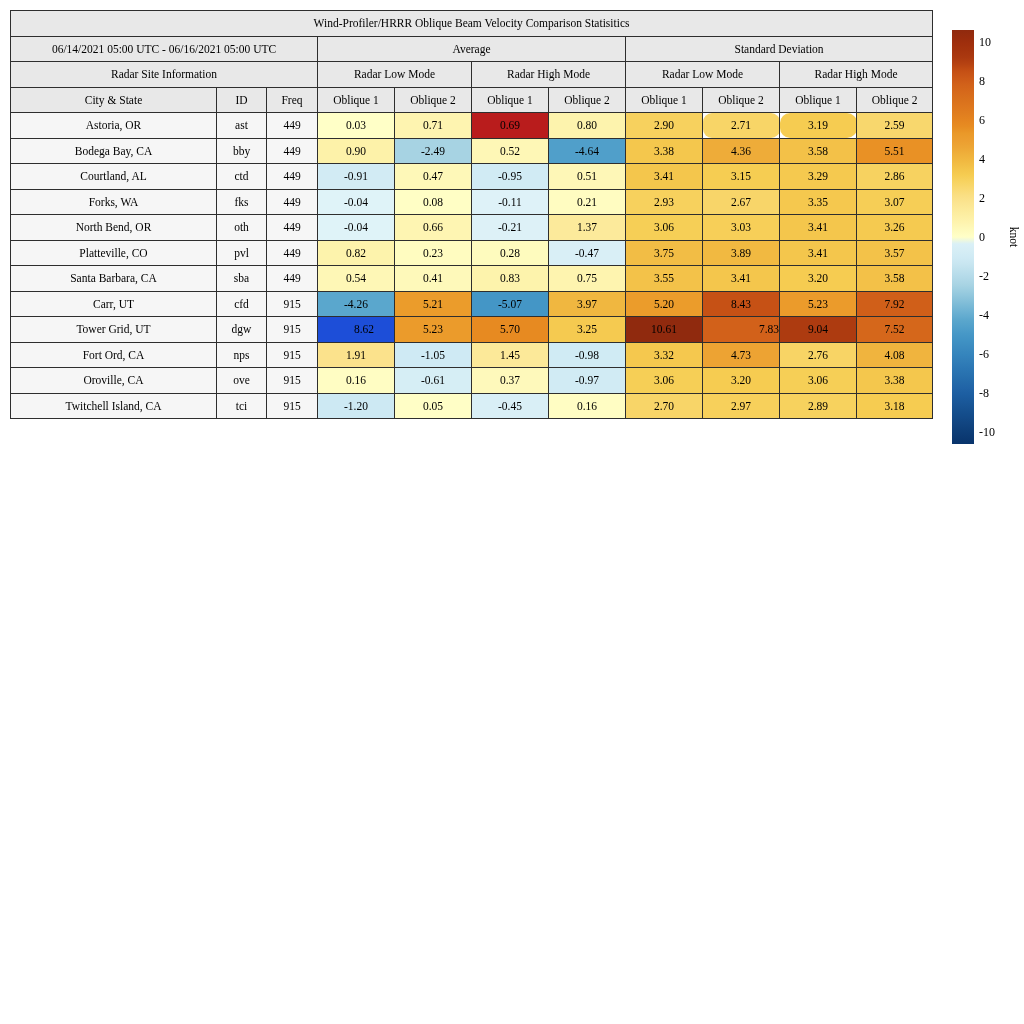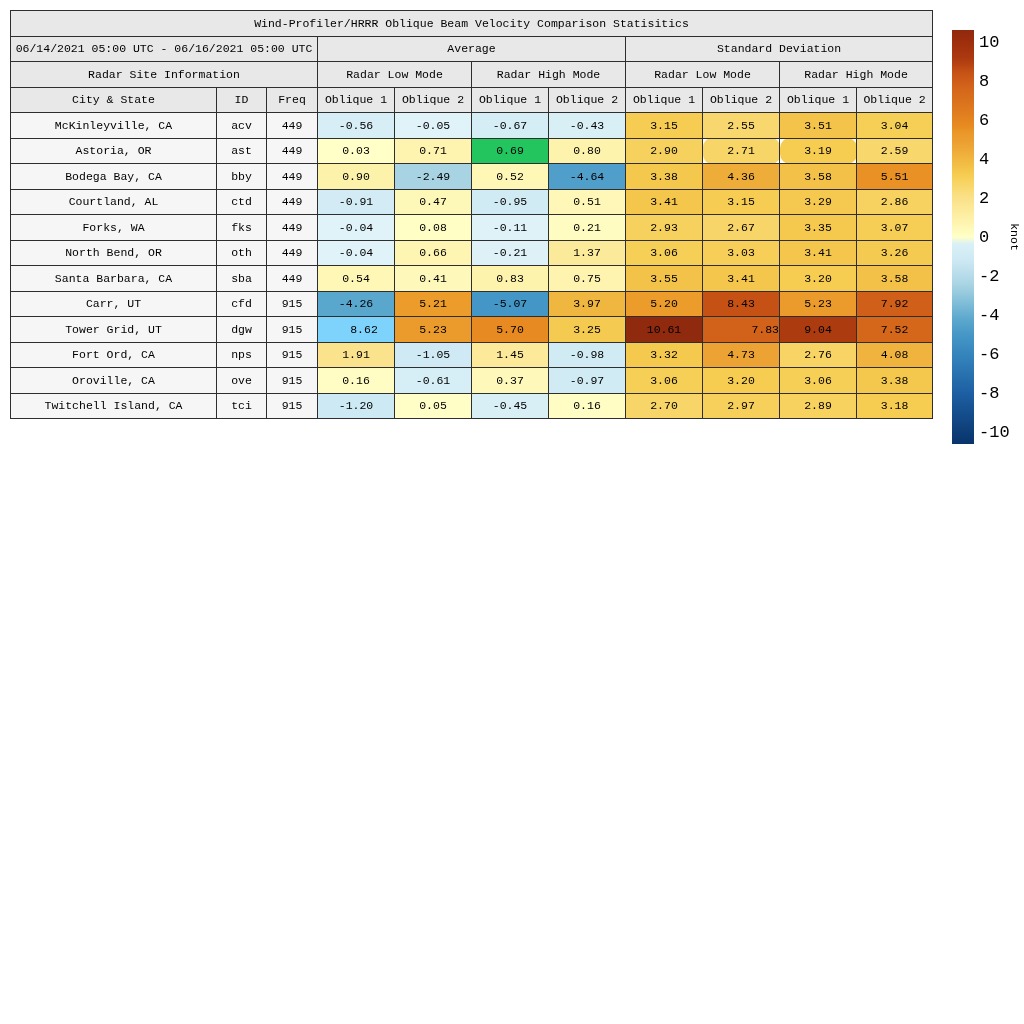--- a/index.html
+++ b/index.html
@@ -1,27 +1,27 @@
 <!DOCTYPE html>
 <html><head>
 <meta charset="utf-8">
 <style>
   html,body{margin:0;padding:0;background:#ffffff;}
   .canvas{position:relative;width:1020px;height:1024px;background:#ffffff;overflow:hidden;
-          font-family:Liberation Mono, monospace;color:#000;}
+          font-family:Liberation Serif, serif;color:#000;}
   table.stats{position:absolute;left:10px;top:10px;width:922px;border-collapse:collapse;
               table-layout:fixed;font-size:11.5px;}
   table.stats th, table.stats td{border:1px solid #2e2e2e;text-align:center;vertical-align:middle;
               height:24.5px;padding:0;font-weight:normal;overflow:hidden;white-space:nowrap;}
   table.stats th{background:#e8e8e8;}
   td.site{background:#f6f6f6;}
   .colorbar{position:absolute;left:952px;top:30px;width:60px;height:414px;}
   .cb-grad{position:absolute;left:0;top:0;width:22px;height:414px;}
   .cb-ticks{position:absolute;left:0;top:0;width:100%;height:100%;}
-  .cb-tick{position:absolute;left:27px;transform:translateY(-50%);font-size:17px;}
+  .cb-tick{position:absolute;left:27px;transform:translateY(-50%);font-size:12px;}
   .cb-unit{position:absolute;left:56px;top:50%;transform:translateY(-50%);
            writing-mode:vertical-rl;font-size:11.5px;}
 </style>
 </head>
 <body>
 
 <div class="canvas">
 
   <table class="stats">
     <colgroup>
@@ -62,39 +62,26 @@
         <th>Oblique 1</th>
         <th>Oblique 2</th>
         <th>Oblique 1</th>
         <th>Oblique 2</th>
         <th>Oblique 1</th>
         <th>Oblique 2</th>
       </tr>
     </thead>
     <tbody id="table-body">
         <tr>
-          <td class="site">McKinleyville, CA</td>
-          <td class="site">acv</td>
-          <td class="site">449</td>
-          <td style="background: rgb(215, 238, 246);">-0.56</td>
-          <td style="background: rgb(223, 243, 248);">-0.05</td>
-          <td style="background: rgb(213, 237, 245);">-0.67</td>
-          <td style="background: rgb(217, 239, 246);">-0.43</td>
-          <td style="background: rgb(246, 205, 82);">3.15</td>
-          <td style="background: rgb(249, 215, 111);">2.55</td>
-          <td style="background: rgb(243, 195, 74);">3.51</td>
-          <td style="background: rgb(246, 207, 87);">3.04</td>
-        </tr>
-        <tr>
           <td class="site">Astoria, OR</td>
           <td class="site">ast</td>
           <td class="site">449</td>
           <td style="background: rgb(255, 255, 199);">0.03</td>
           <td style="background: rgb(254, 244, 176);">0.71</td>
-          <td style="background: #22c55e;">0.69</td>
+          <td style="background: #b91c1c;">0.69</td>
           <td style="background: rgb(253, 243, 173);">0.80</td>
           <td style="background: rgb(247, 209, 94);">2.90</td>
           <td style="background: rgb(248, 213, 103); border-radius: 9px;">2.71</td>
           <td style="background: rgb(246, 204, 81); border-radius: 10px;">3.19</td>
           <td style="background: rgb(248, 215, 109);">2.59</td>
         </tr>
         <tr>
           <td class="site">Bodega Bay, CA</td>
           <td class="site">bby</td>
           <td class="site">449</td>
@@ -140,20 +127,33 @@
           <td style="background: rgb(223, 243, 248);">-0.04</td>
           <td style="background: rgb(254, 245, 178);">0.66</td>
           <td style="background: rgb(221, 241, 247); margin-left: 30px;">-0.21</td>
           <td style="background: rgb(252, 234, 155);">1.37</td>
           <td style="background: rgb(246, 207, 86);">3.06</td>
           <td style="background: rgb(247, 207, 88);">3.03</td>
           <td style="background: rgb(244, 198, 76);">3.41</td>
           <td style="background: rgb(245, 202, 80);">3.26</td>
         </tr>
         <tr>
+          <td class="site">Platteville, CO</td>
+          <td class="site">pvl</td>
+          <td class="site">449</td>
+          <td style="background: rgb(253, 243, 172);">0.82</td>
+          <td style="background: rgb(255, 252, 192);">0.23</td>
+          <td style="background: rgb(254, 251, 190);">0.28</td>
+          <td style="background: rgb(217, 239, 246);">-0.47</td>
+          <td style="background: rgb(242, 189, 69);">3.75</td>
+          <td style="background: rgb(241, 185, 65);">3.89</td>
+          <td style="background: rgb(244, 198, 76);">3.41</td>
+          <td style="background: rgb(243, 194, 73);">3.57</td>
+        </tr>
+        <tr>
           <td class="site">Santa Barbara, CA</td>
           <td class="site">sba</td>
           <td class="site">449</td>
           <td style="background: rgb(254, 247, 182);">0.54</td>
           <td style="background: rgb(254, 249, 186);">0.41</td>
           <td style="background: rgb(253, 243, 172);">0.83</td>
           <td style="background: rgb(254, 244, 175);">0.75</td>
           <td style="background: rgb(243, 194, 73);">3.55</td>
           <td style="background: rgb(244, 198, 76);">3.41</td>
           <td style="background: rgb(246, 204, 81);">3.20</td>
@@ -169,21 +169,21 @@
           <td style="background: rgb(240, 183, 64);">3.97</td>
           <td style="background: rgb(235, 156, 43);">5.20</td>
           <td style="background: rgb(198, 81, 21);">8.43</td>
           <td style="background: rgb(235, 155, 43);">5.23</td>
           <td style="background: rgb(208, 95, 25);">7.92</td>
         </tr>
         <tr>
           <td class="site">Tower Grid, UT</td>
           <td class="site">dgw</td>
           <td class="site">915</td>
-          <td style="background: #7dd3fc; padding-left: 16px;">8.62</td>
+          <td style="background: #1d4ed8; padding-left: 16px;">8.62</td>
           <td style="background: rgb(235, 155, 43);">5.23</td>
           <td style="background: rgb(231, 138, 33);">5.70</td>
           <td style="background: rgb(245, 202, 80);">3.25</td>
           <td style="background: rgb(144, 42, 14);">10.61</td>
           <td style="background: rgb(210, 97, 26); text-align: right;">7.83</td>
           <td style="background: rgb(173, 59, 16);">9.04</td>
           <td style="background: rgb(213, 103, 27);">7.52</td>
         </tr>
         <tr>
           <td class="site">Fort Ord, CA</td>

